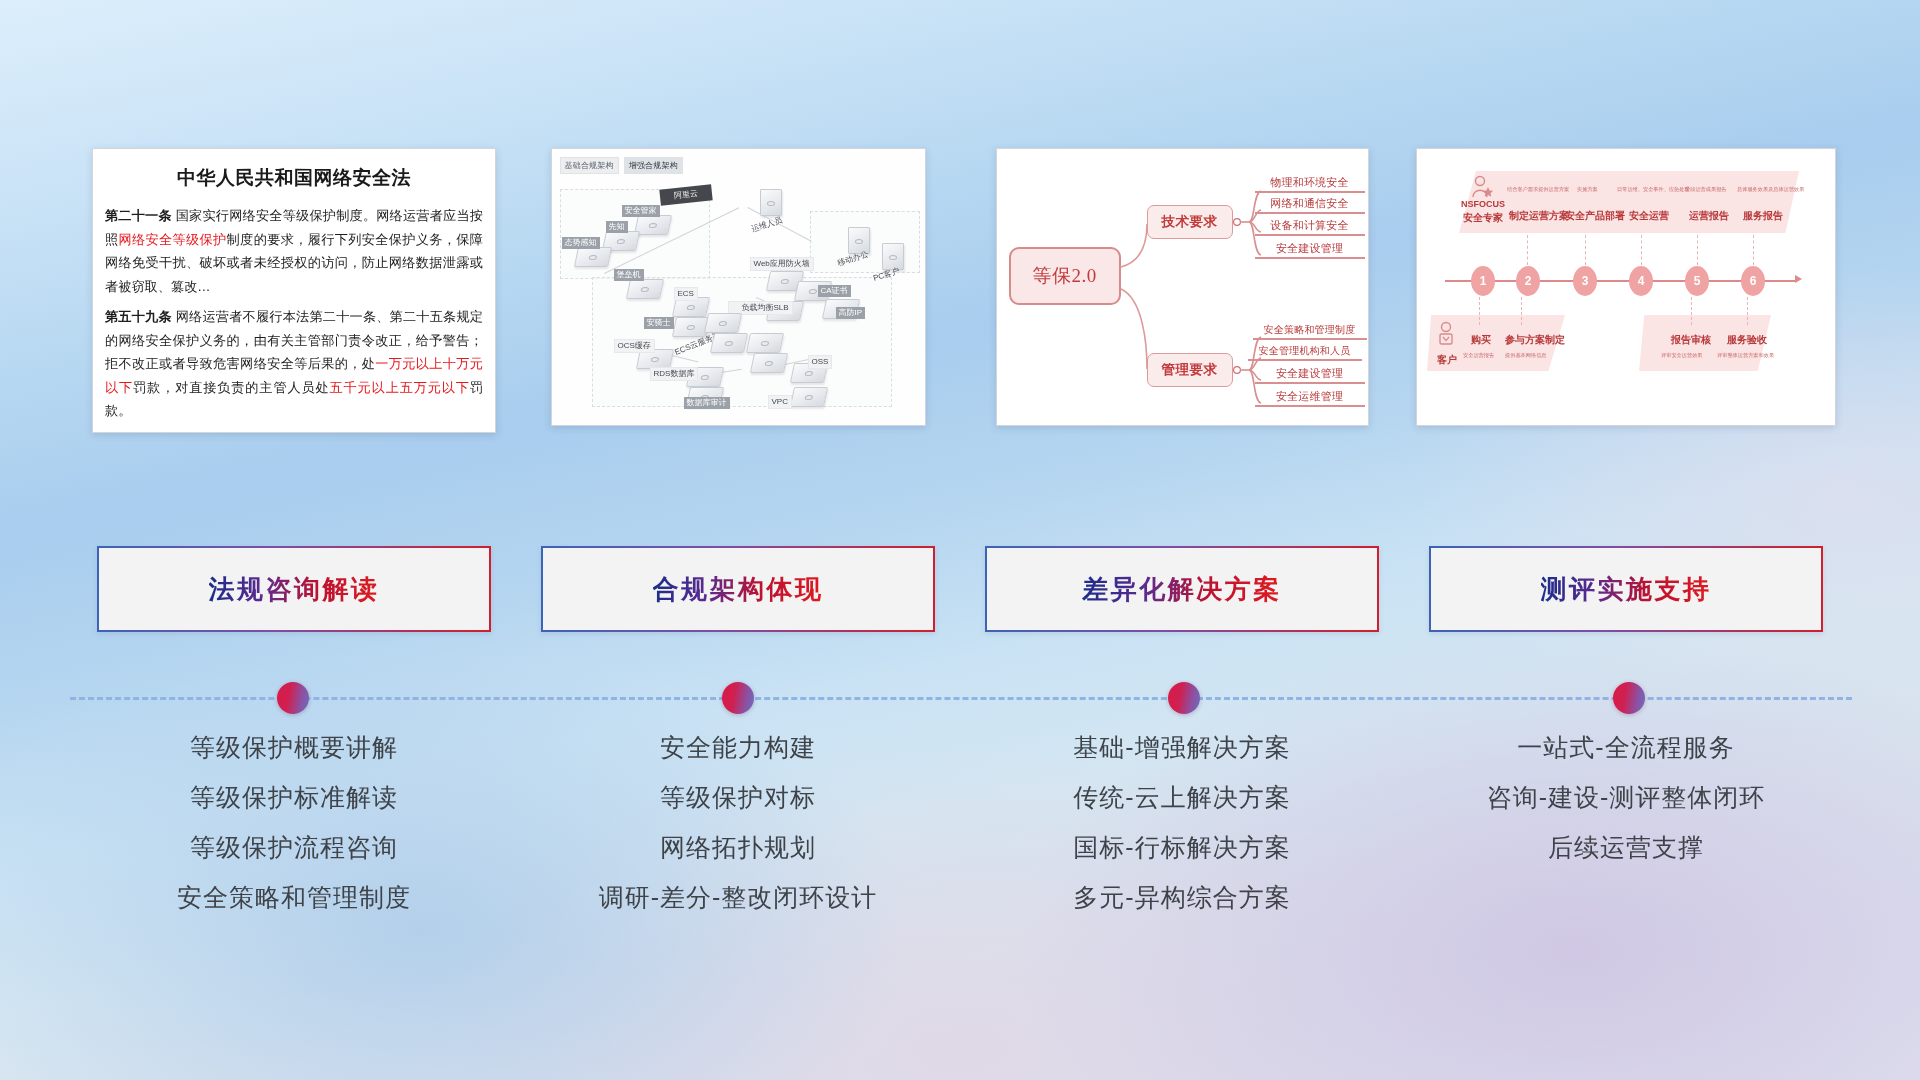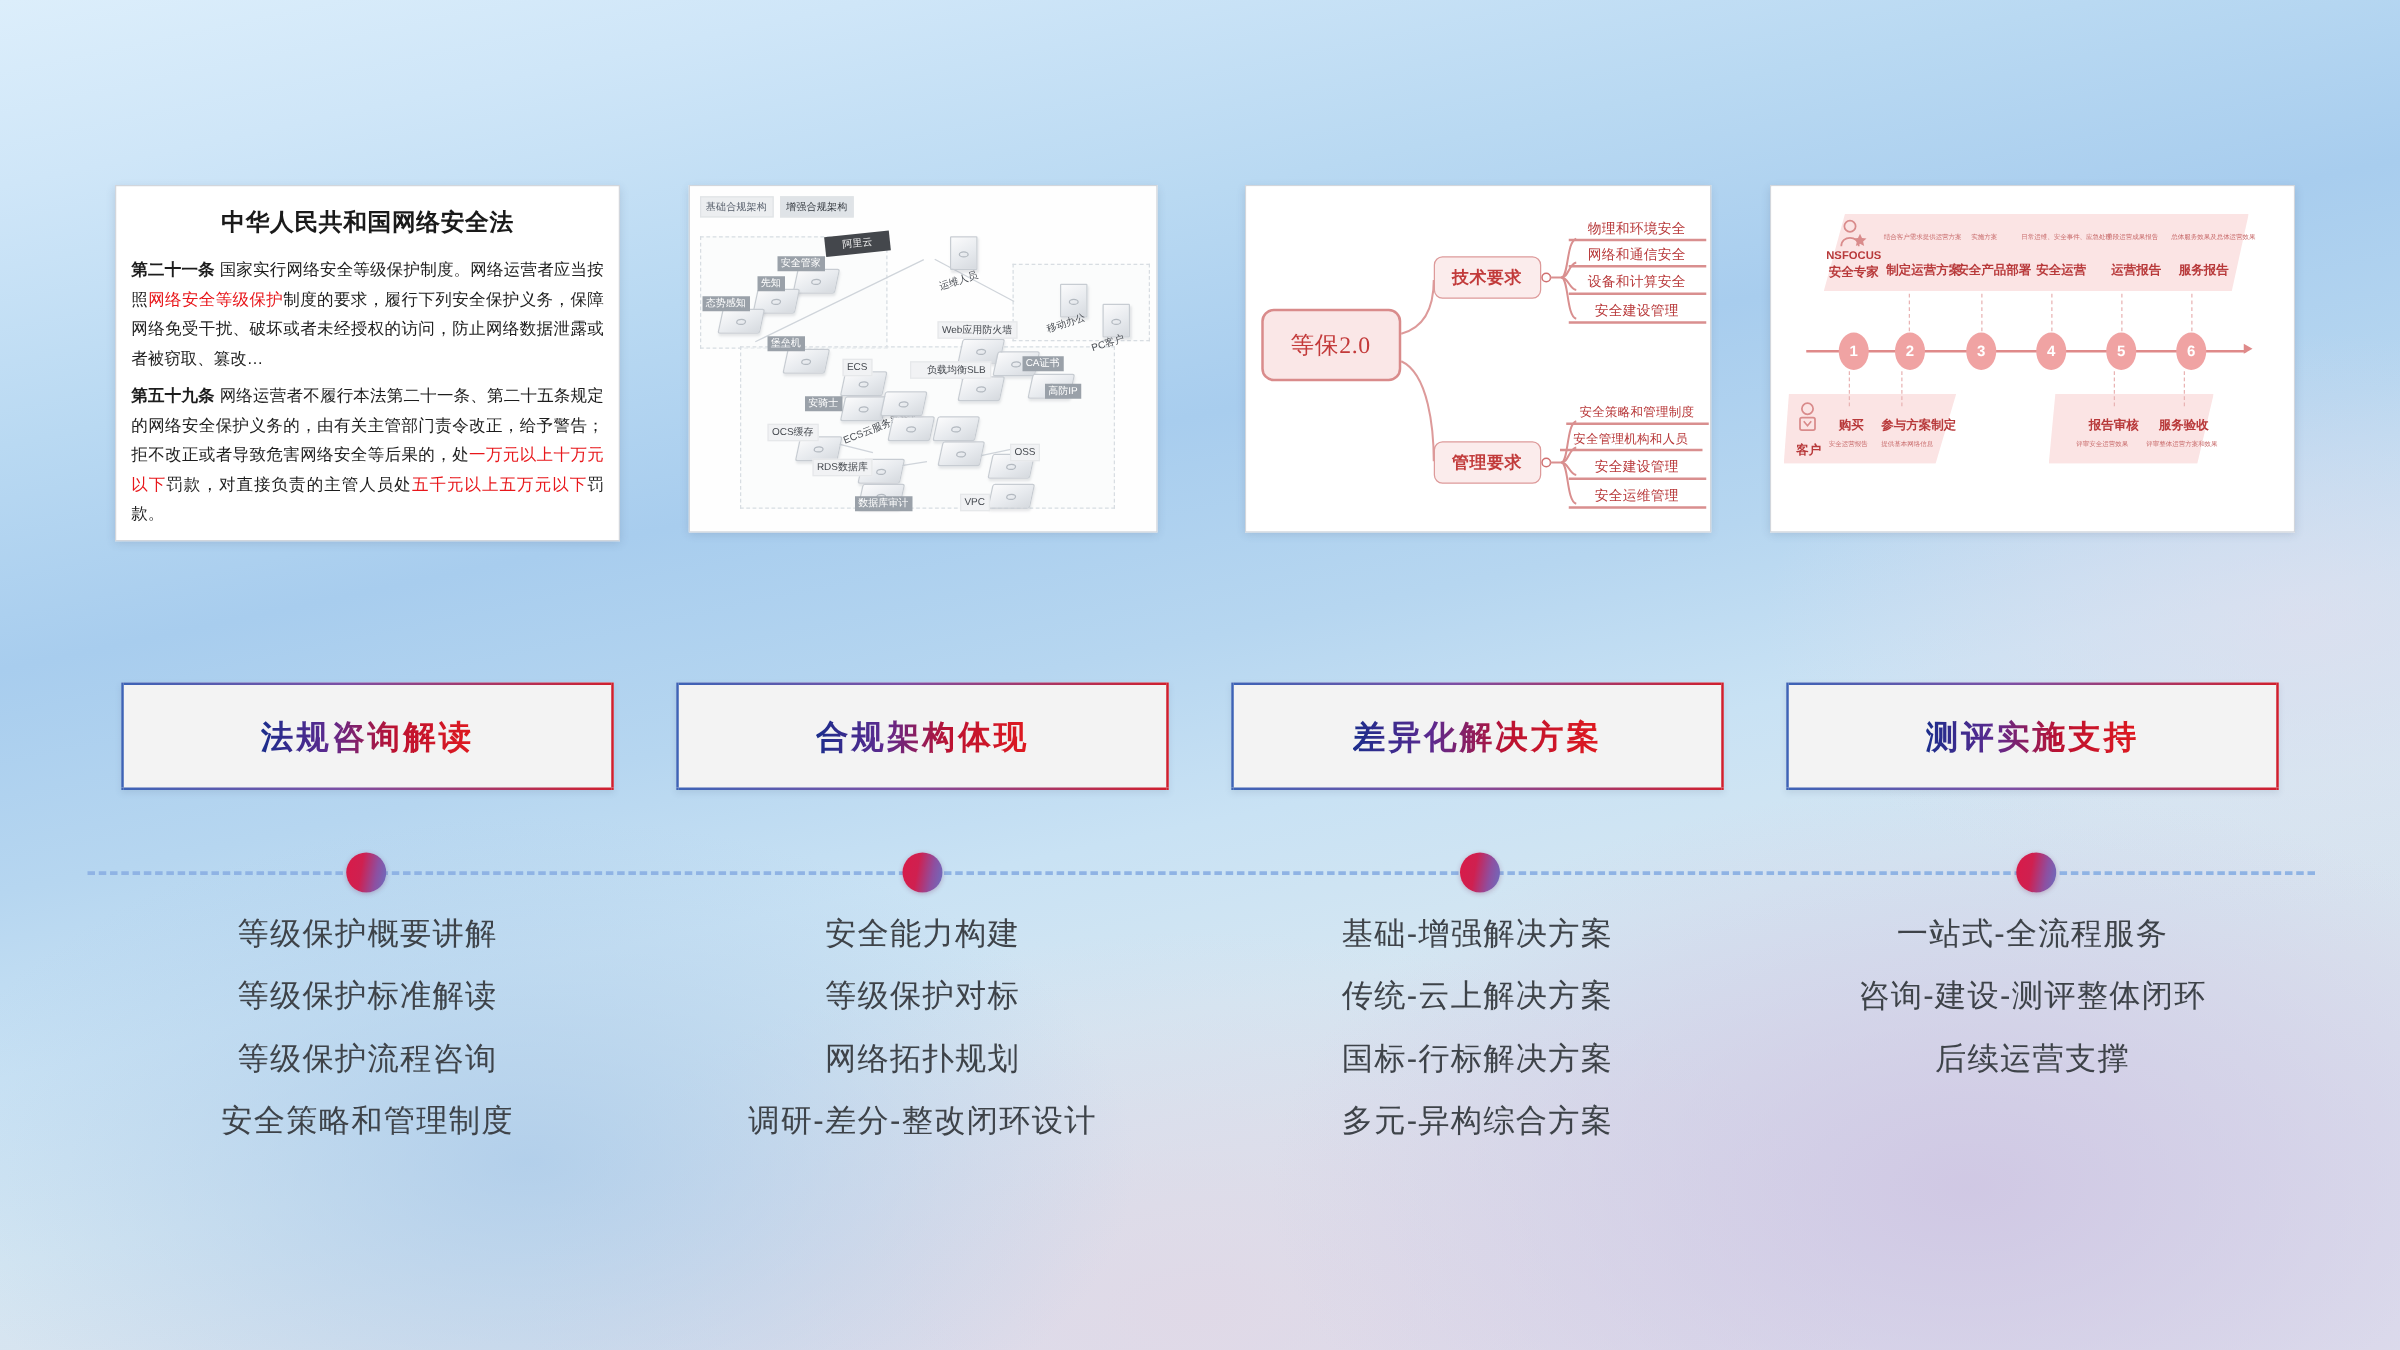--- a/index.html
+++ b/index.html
@@ -323,21 +323,21 @@
           <div class="node-lbl lbl-grey" style="left:284px;top:158px;">高防IP</div>
 
           <div class="box3d" style="left:122px;top:148px;">
               <span class="dot"></span>
             </div>
           <div class="node-lbl lbl-light" style="left:122px;top:138px;">ECS</div>
 
           <div class="box3d" style="left:216px;top:152px;">
               <span class="dot"></span>
             </div>
-          <div class="node-lbl lbl-light" style="left:176px;top:140px;padding-left:13px;">负载均衡SLB</div>
+          <div class="node-lbl lbl-light" style="left:176px;top:152px;padding-left:13px;">负载均衡SLB</div>
 
           <div class="box3d" style="left:122px;top:168px;">
               <span class="dot"></span>
             </div>
           <div class="node-lbl lbl-grey" style="left:92px;top:168px;">安骑士</div>
 
           <div class="box3d" style="left:86px;top:200px;">
               <span class="dot"></span>
             </div>
           <div class="node-lbl lbl-light" style="left:62px;top:190px;">OCS缓存</div>

